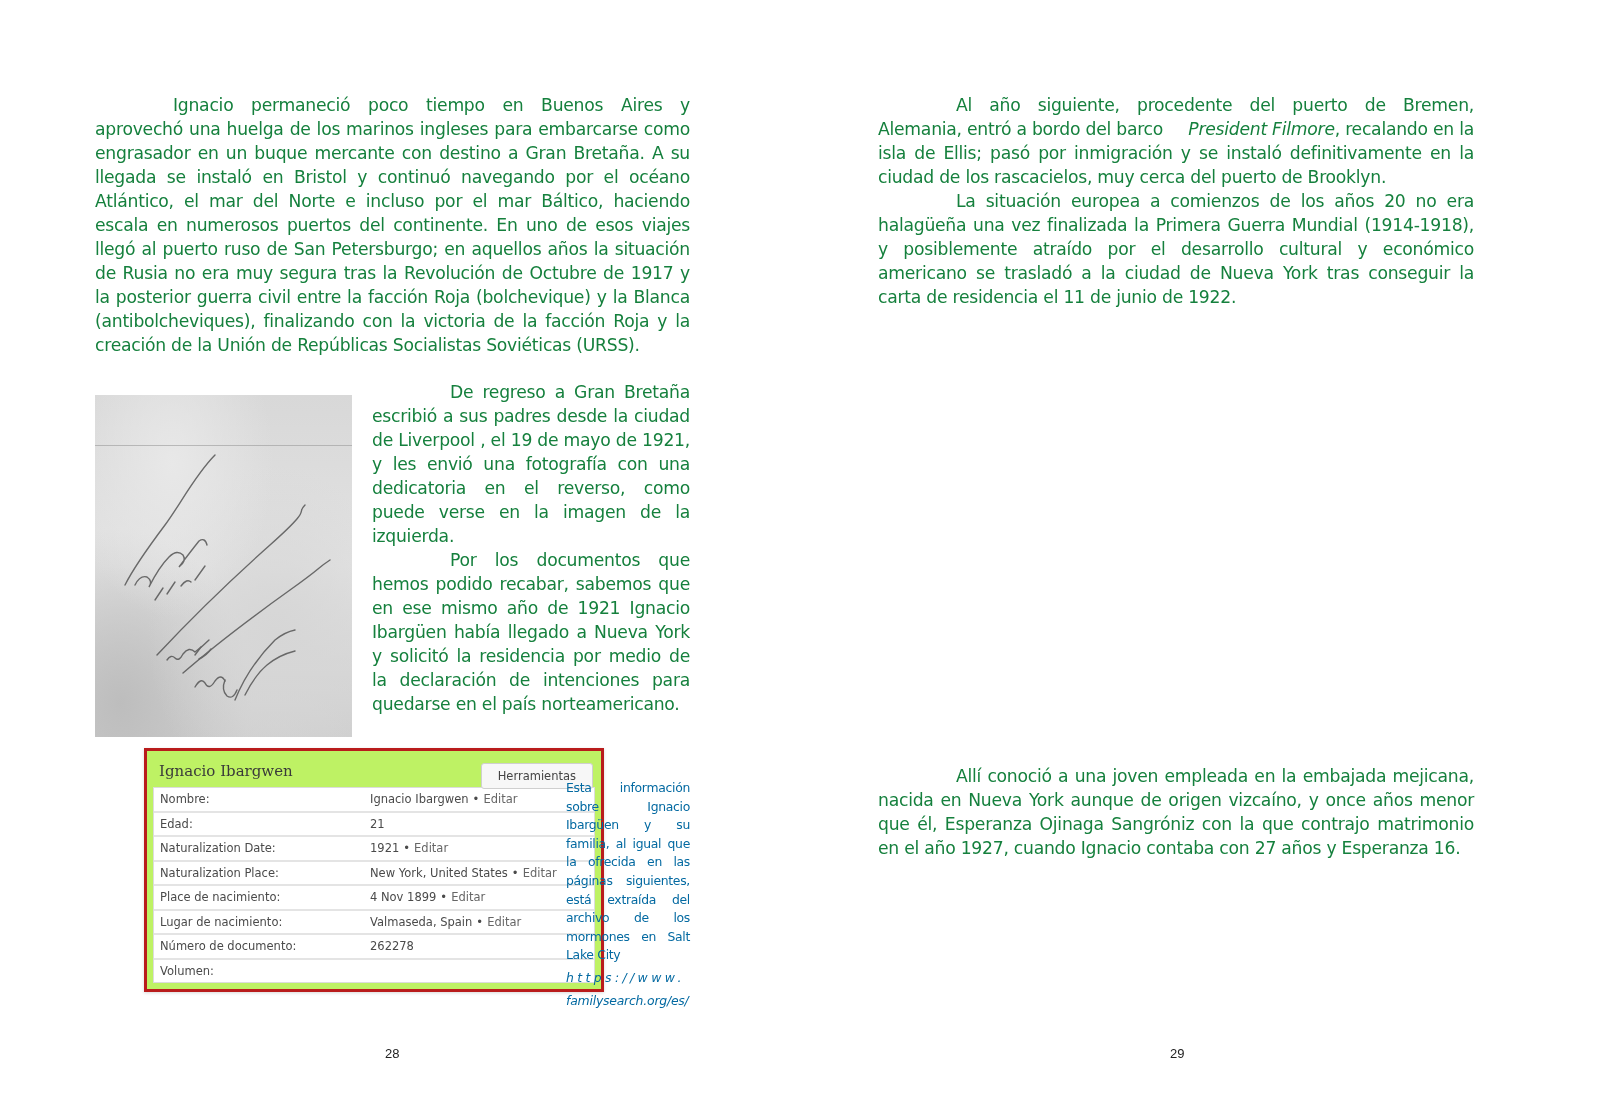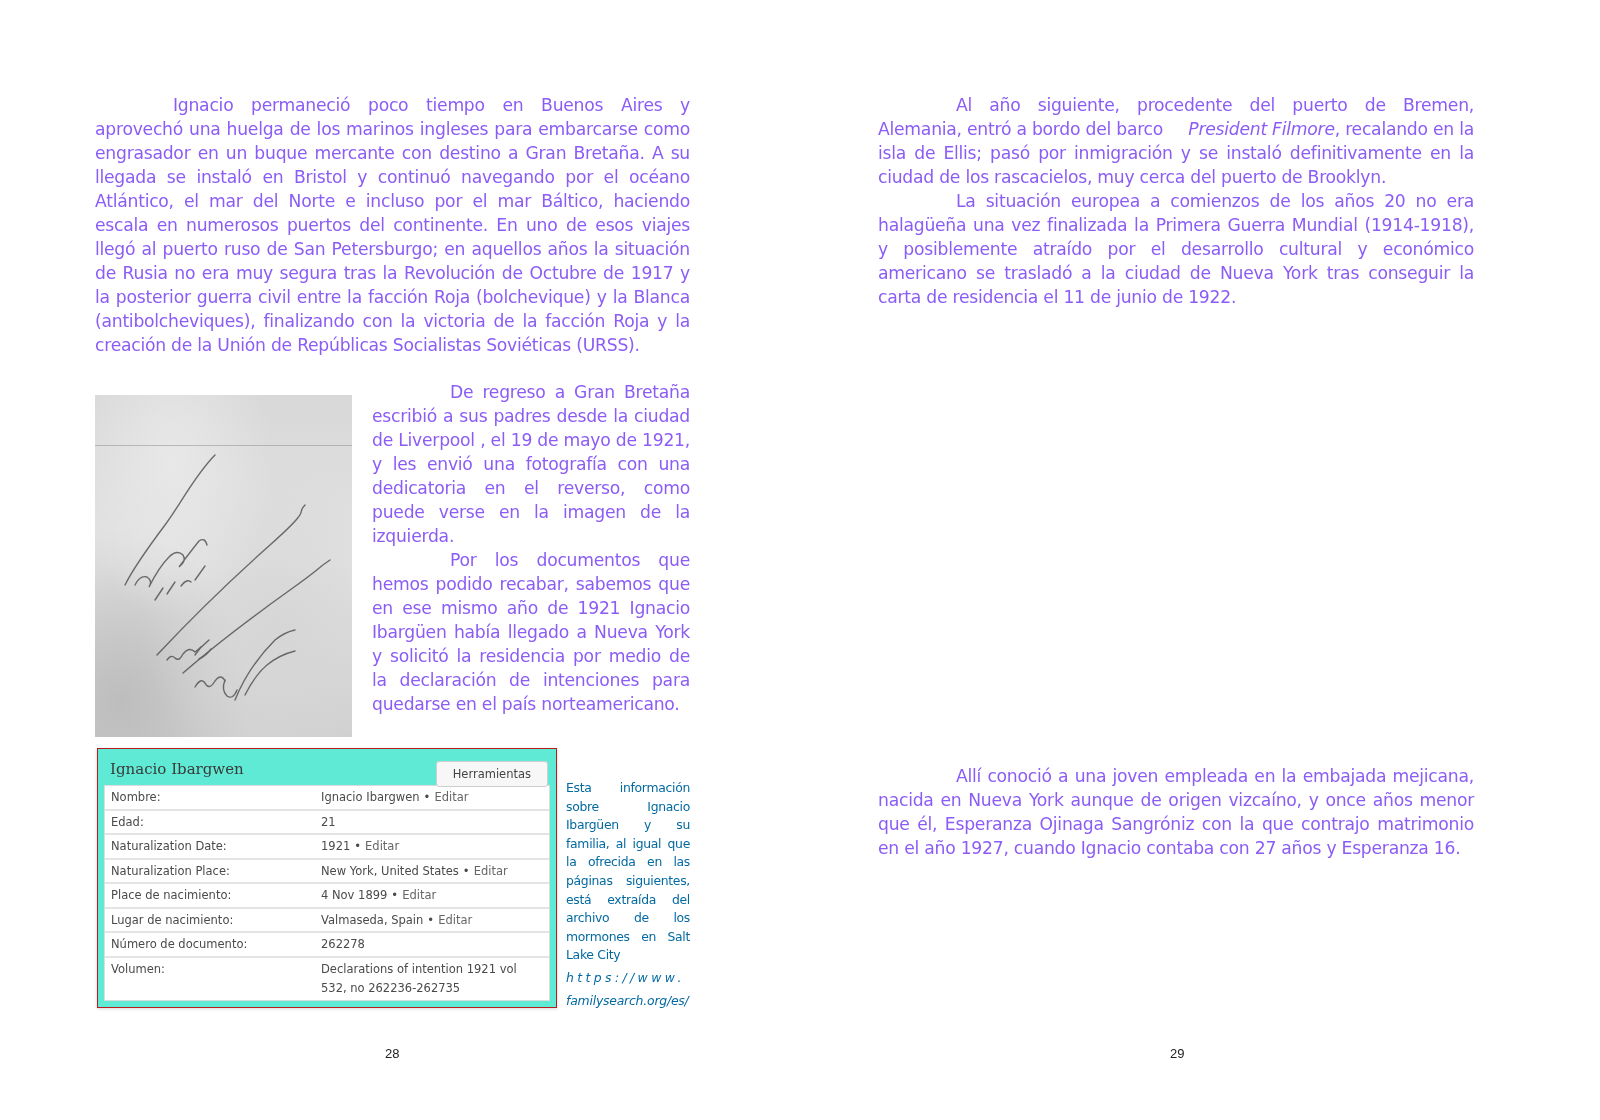--- a/index.html
+++ b/index.html
@@ -8,21 +8,21 @@
 
     .page { position: absolute; top: 0; height: 1120px; }
     .page-left { left: 0; width: 800px; }
     .page-right { left: 800px; width: 800px; }
 
     .prose {
       font-family: "DejaVu Sans", sans-serif;
       font-size: 17.2px;
       line-height: 24px;
       text-align: justify;
-      color: #8b5cf6;
+      color: #15803d;
       letter-spacing: -0.25px;
     }
     .prose p { text-indent: 78px; }
     .prose em { font-style: italic; margin-left: 20px; }
 
     .block-1 { position: absolute; left: 95px; top: 93px; width: 595px; }
     .block-2 { position: absolute; left: 372px; top: 380px; width: 318px; }
 
     .photo {
       position: absolute; left: 95px; top: 395px; width: 257px; height: 342px;
@@ -32,25 +32,26 @@
         radial-gradient(ellipse at 10% 90%, #bdbdbd 0%, transparent 40%),
         linear-gradient(180deg, #d8d8d8 0%, #e2e2e2 50%, #cfcfcf 100%);
       overflow: hidden;
     }
     .photo .fold { position: absolute; left: 0; right: 0; top: 50px; height: 1px; background: #9a9a9a; opacity: 0.6; }
     .photo svg { position: absolute; left: 0; top: 0; }
 
     
     .card {
       position: absolute;
-      background: #5eead4;
-      border: 1px solid #b91c1c;
+      background: #bef264;
+      border: 3px solid #b91c1c;
       box-shadow: 0 1px 3px rgba(0,0,0,0.15);
       font-family: "DejaVu Sans", sans-serif;
       color: #444;
+      margin-left: 47px;
     }
     .card-head { position: relative; padding: 10px 12px 6px 12px; }
     .card-title { font-family: "DejaVu Serif", serif; font-size: 15px; color: #3a3a3a; line-height: 20px; }
     .card-sub { font-size: 11.5px; color: #555; line-height: 19px; }
     .tools-btn {
       position: absolute; top: 12px; right: 8px;
       background: #f7f7f7; border: 1px solid #cfcfcf; border-radius: 3px;
       font-family: "DejaVu Sans", sans-serif; font-size: 11.5px; color: #444;
       padding: 5px 16px; cursor: pointer;
     }
@@ -144,21 +145,20 @@
       <div class="row">
         <span class="k">Lugar de nacimiento:</span>
         <span class="v"><span>Valmaseda, Spain</span><span class="dot">•</span><span class="edit">Editar</span></span>
       </div>
       <div class="row">
         <span class="k">Número de documento:</span>
         <span class="v">262278</span>
       </div>
       <div class="row">
         <span class="k">Volumen:</span>
-        <span class="v" style="width:220px;">Declarations of intention 1921 vol 532, no 262236-262735</span>
       </div>
     </div>
   </div>
 
   <div class="side-note">
     <div>Esta información sobre Ignacio Ibargüen y su familia, al igual que la ofrecida en las páginas siguientes, está extraída del archivo de los mormones en Salt Lake City</div>
     <div class="url url1">https://www.</div>
     <div class="url url2">familysearch.org/es/</div>
   </div>
 

